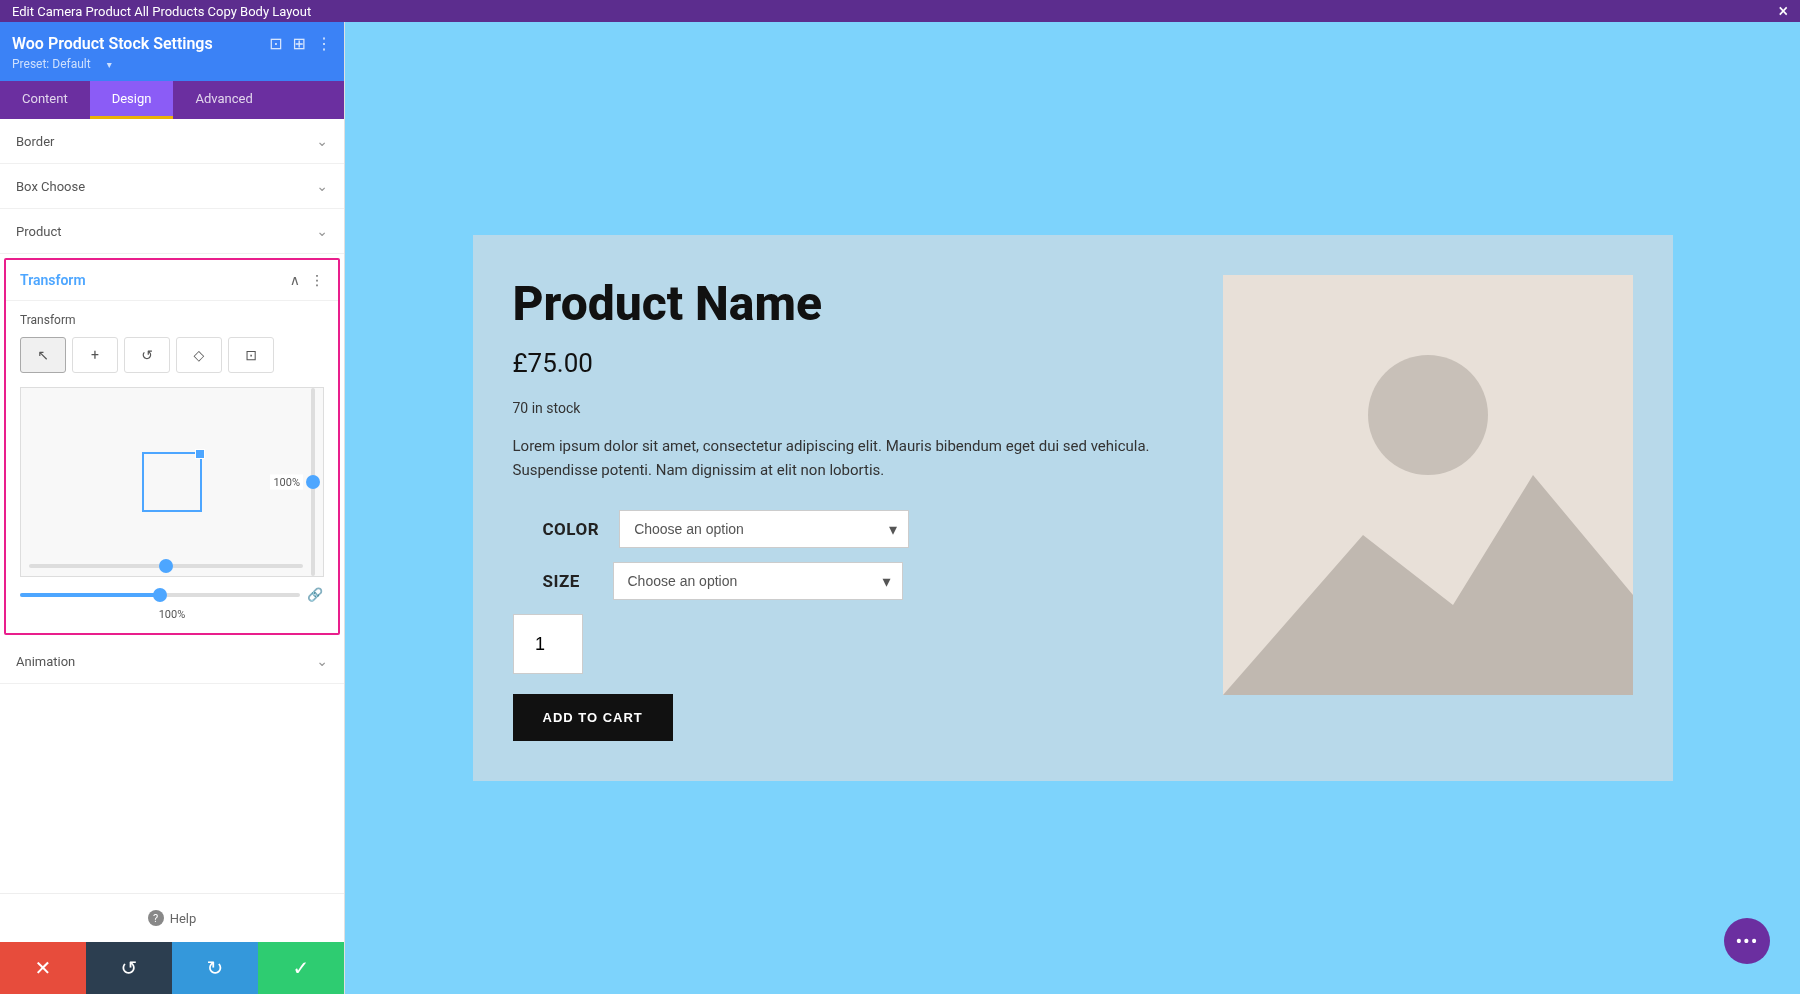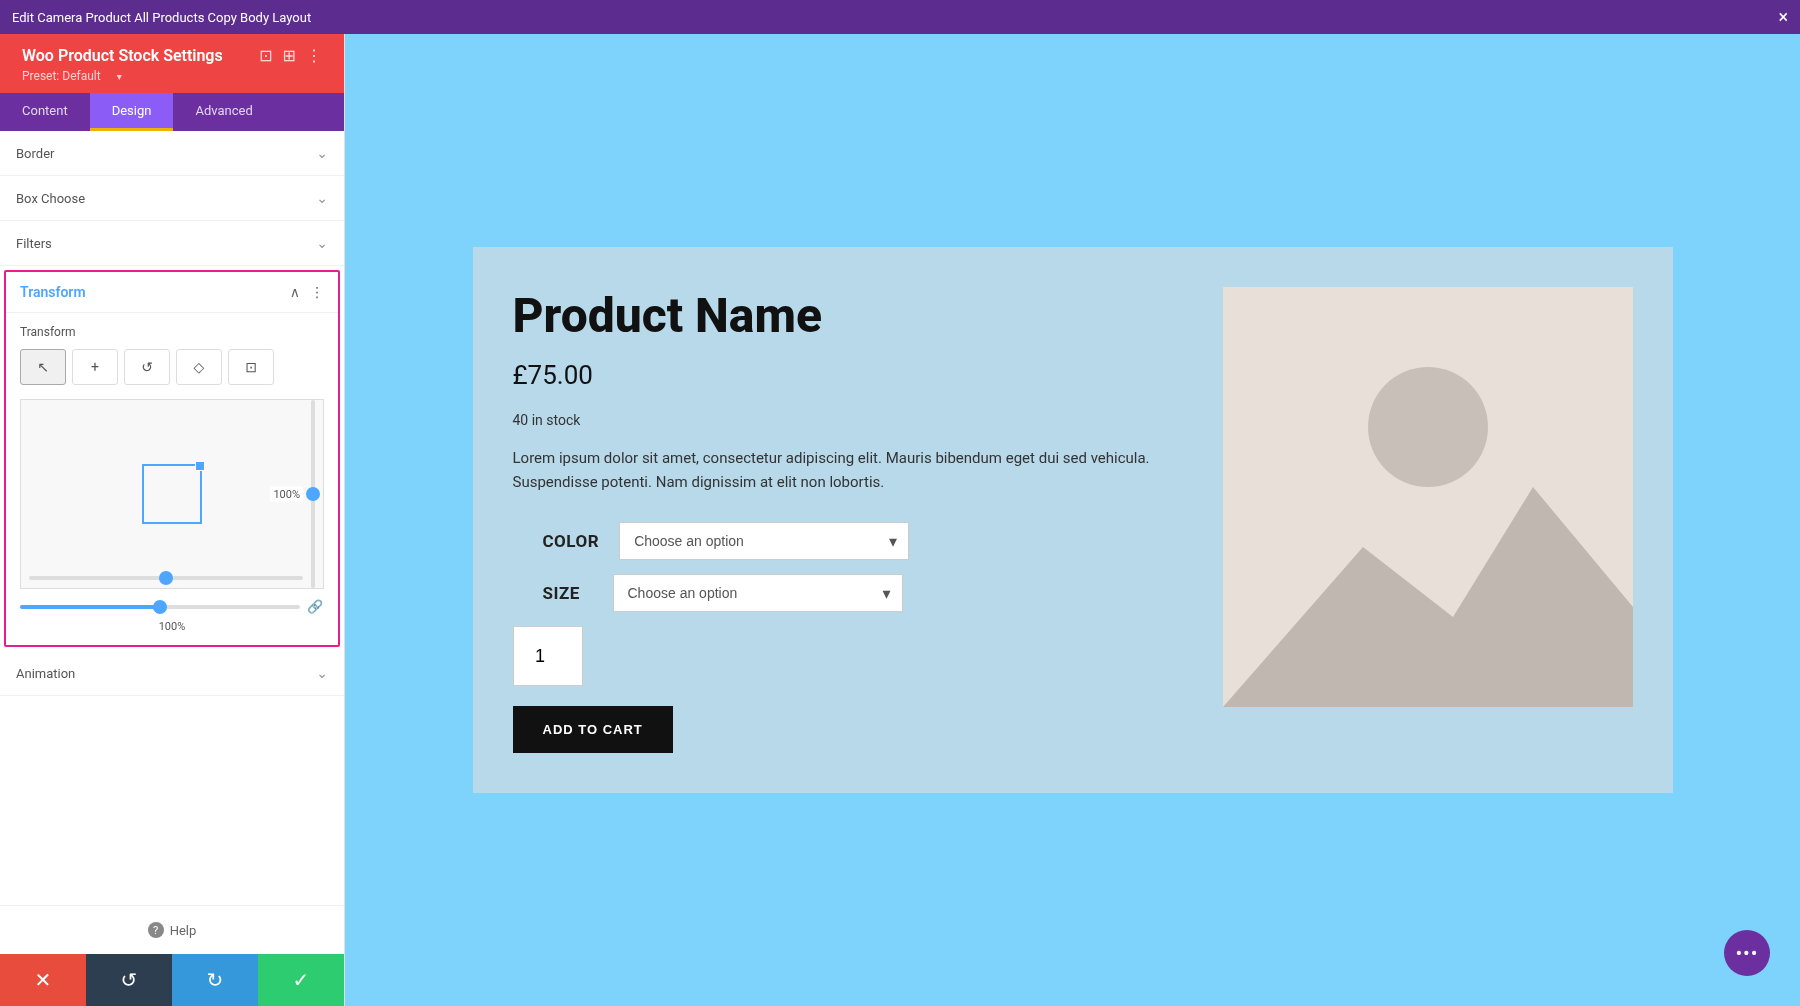--- a/index.html
+++ b/index.html
@@ -2,21 +2,21 @@
 <html><head>
   <meta charset="utf-8">
   <style>
     * { box-sizing: border-box; margin: 0; padding: 0; }
     body { font-family: -apple-system, BlinkMacSystemFont, 'Segoe UI', Roboto, sans-serif; overflow: hidden; width: 1800px; height: 1006px; }
 
     
     .title-bar {
       background: #5c2d8e;
       color: white;
-      height: 34px;
+      height: 22px;
       display: flex;
       align-items: center;
       justify-content: space-between;
       padding: 0 12px;
       font-size: 13px;
     }
     .title-bar-close {
       cursor: pointer;
       font-size: 18px;
       line-height: 1;
@@ -33,22 +33,22 @@
       width: 345px;
       background: white;
       display: flex;
       flex-direction: column;
       border-right: 1px solid #e0e0e0;
       height: 100%;
       overflow: hidden;
     }
 
     .sidebar-header {
-      background: #ef4444;
-      padding: 12px 22px 10px;
+      background: #3b82f6;
+      padding: 12px 12px 10px;
       color: white;
     }
     .sidebar-header-top {
       display: flex;
       align-items: center;
       justify-content: space-between;
     }
     .sidebar-title {
       font-size: 16px;
       font-weight: 600;
@@ -549,21 +549,21 @@
         <span class="section-row-label">Border</span>
         <span class="section-row-arrow">⌄</span>
       </div>
 
       <div class="section-row">
         <span class="section-row-label">Box Choose</span>
         <span class="section-row-arrow">⌄</span>
       </div>
 
       <div class="section-row">
-        <span class="section-row-label">Filters</span>
+        <span class="section-row-label">Product</span>
         <span class="section-row-arrow">⌄</span>
       </div>
 
       <div class="transform-section">
         <div class="transform-header">
           <span class="transform-title">Transform</span>
           <div class="transform-header-right">
             <span class="transform-chevron">∧</span>
             <span class="transform-dots">⋮</span>
           </div>
@@ -631,21 +631,21 @@
 
   </div>
 
   <div class="preview-area">
 
     <div class="product-card">
 
       <div class="product-info">
         <div class="product-name">Product Name</div>
         <div class="product-price">£75.00</div>
-        <div class="product-stock">40 in stock</div>
+        <div class="product-stock">70 in stock</div>
         <div class="product-description">Lorem ipsum dolor sit amet, consectetur adipiscing elit. Mauris bibendum eget dui sed vehicula. Suspendisse potenti. Nam dignissim at elit non lobortis.</div>
 
         
         <div class="product-option">
           <span class="option-label">COLOR</span>
           <div class="option-select-wrapper">
             <select>
               <option>Choose an option</option>
             </select>
           </div>

